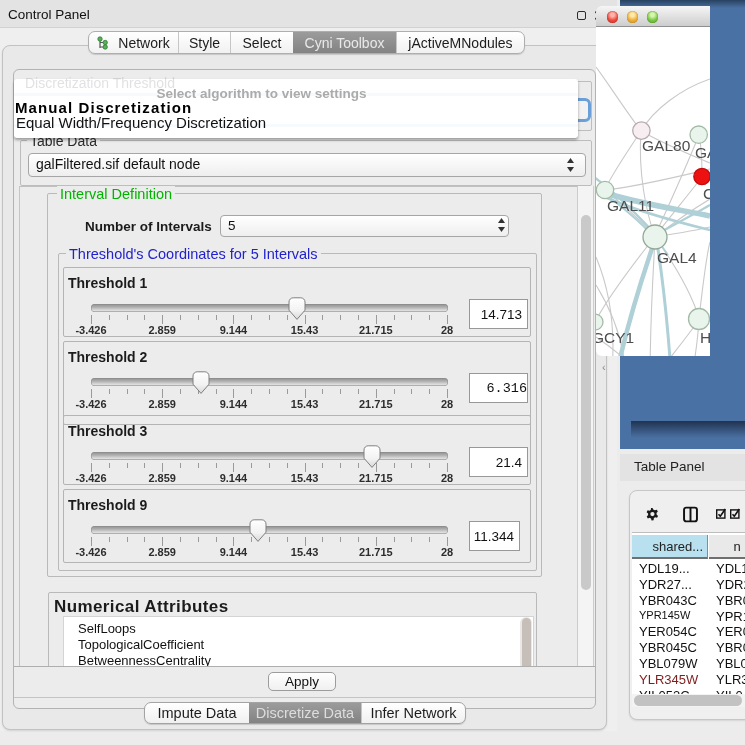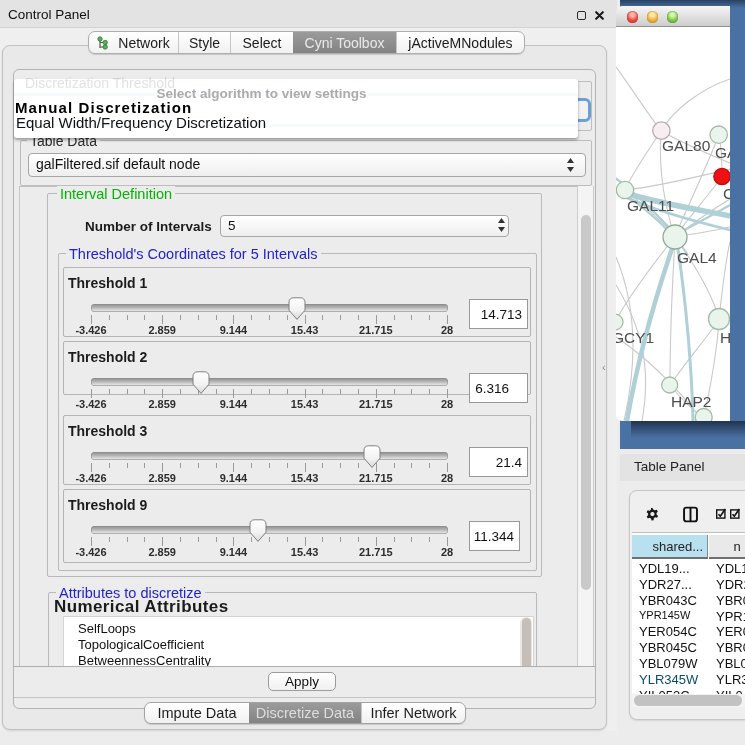--- a/index.html
+++ b/index.html
@@ -83,42 +83,42 @@
         <defs>
           <linearGradient id="tg0" x1="0" y1="0" x2="0" y2="1">
             <stop offset="0" stop-color="#ffffff"></stop>
             <stop offset="0.6" stop-color="#f2f2f2"></stop>
             <stop offset="1" stop-color="#d8d8d8"></stop>
           </linearGradient>
         </defs>
       </svg>
   <div class="abs" style="left:405px;top:31px;width:59px;height:30px;background:#fff;border:1px solid #989898;font-size:13.5px;color:#111;display:flex;align-items:center;justify-content:flex-end;padding-right:5px;">14.713</div>
 </div>
-<div class="abs tpanel" style="left:49px;top:155px;width:468px;height:54px;border:1px solid #b4b4b4;border-radius:2px;">
+<div class="abs tpanel" style="left:49px;top:155px;width:468px;height:84px;border:1px solid #b4b4b4;border-radius:2px;">
   <div class="abs" style="left:4px;top:7px;font-size:14px;font-weight:bold;color:#1b1b1b;">Threshold 2</div>
   <div class="abs" style="left:27px;top:36px;width:357px;height:8px;border-radius:4px;background:linear-gradient(180deg,#8d8d8d,#b5b5b5 45%,#dedede 80%,#cfcfcf);box-shadow:inset 0 0 0 0.5px #8a8a8a;"></div>
   <div class="abs" style="left:26.5px;top:47px;width:358px;height:5px;background:repeating-linear-gradient(90deg,#9a9a9a 0 1px,transparent 1px 17.8px);"></div>
   <div class="abs" style="left:26.5px;top:47px;width:358px;height:9px;background:repeating-linear-gradient(90deg,#9a9a9a 0 1px,transparent 1px 71.2px);"></div>
   <span class="abs" style="left:2.0px;top:56px;width:50px;text-align:center;font-size:11px;font-weight:bold;color:#2d2d2d;">-3.426</span>
   <span class="abs" style="left:73.2px;top:56px;width:50px;text-align:center;font-size:11px;font-weight:bold;color:#2d2d2d;">2.859</span>
   <span class="abs" style="left:144.4px;top:56px;width:50px;text-align:center;font-size:11px;font-weight:bold;color:#2d2d2d;">9.144</span>
   <span class="abs" style="left:215.6px;top:56px;width:50px;text-align:center;font-size:11px;font-weight:bold;color:#2d2d2d;">15.43</span>
   <span class="abs" style="left:286.8px;top:56px;width:50px;text-align:center;font-size:11px;font-weight:bold;color:#2d2d2d;">21.715</span>
   <span class="abs" style="left:358.0px;top:56px;width:50px;text-align:center;font-size:11px;font-weight:bold;color:#2d2d2d;">28</span>
   <svg class="abs" style="left:128.4px;top:29px;" width="18" height="24" viewBox="0 0 18 24">
         <path d="M1 5 A4.2 4.2 0 0 1 5.2 0.8 L12.8 0.8 A4.2 4.2 0 0 1 17 5 L17 13.2 L9 22.4 L1 13.2 Z" fill="url(#tg1)" stroke="#7f7f7f" stroke-width="1"></path>
         <defs>
           <linearGradient id="tg1" x1="0" y1="0" x2="0" y2="1">
             <stop offset="0" stop-color="#ffffff"></stop>
             <stop offset="0.6" stop-color="#f2f2f2"></stop>
             <stop offset="1" stop-color="#d8d8d8"></stop>
           </linearGradient>
         </defs>
       </svg>
-  <div class="abs" style="left:405px;top:31px;width:59px;height:30px;background:#fff;border:1px solid #989898;font-size:13.5px;color:#111;display:flex;align-items:center;justify-content:flex-end;padding-right:18px;">6.316</div>
+  <div class="abs" style="left:405px;top:31px;width:59px;height:30px;background:#fff;border:1px solid #989898;font-size:13.5px;color:#111;display:flex;align-items:center;justify-content:flex-end;padding-right:0;font-family:Liberation Mono, monospace;">6.316</div>
 </div>
 <div class="abs tpanel" style="left:49px;top:229px;width:468px;height:70px;border:1px solid #b4b4b4;border-radius:2px;">
   <div class="abs" style="left:4px;top:7px;font-size:14px;font-weight:bold;color:#1b1b1b;">Threshold 3</div>
   <div class="abs" style="left:27px;top:36px;width:357px;height:8px;border-radius:4px;background:linear-gradient(180deg,#8d8d8d,#b5b5b5 45%,#dedede 80%,#cfcfcf);box-shadow:inset 0 0 0 0.5px #8a8a8a;"></div>
   <div class="abs" style="left:26.5px;top:47px;width:358px;height:5px;background:repeating-linear-gradient(90deg,#9a9a9a 0 1px,transparent 1px 17.8px);"></div>
   <div class="abs" style="left:26.5px;top:47px;width:358px;height:9px;background:repeating-linear-gradient(90deg,#9a9a9a 0 1px,transparent 1px 71.2px);"></div>
   <span class="abs" style="left:2.0px;top:56px;width:50px;text-align:center;font-size:11px;font-weight:bold;color:#2d2d2d;">-3.426</span>
   <span class="abs" style="left:73.2px;top:56px;width:50px;text-align:center;font-size:11px;font-weight:bold;color:#2d2d2d;">2.859</span>
   <span class="abs" style="left:144.4px;top:56px;width:50px;text-align:center;font-size:11px;font-weight:bold;color:#2d2d2d;">9.144</span>
   <span class="abs" style="left:215.6px;top:56px;width:50px;text-align:center;font-size:11px;font-weight:bold;color:#2d2d2d;">15.43</span>
@@ -154,21 +154,20 @@
             <stop offset="0" stop-color="#ffffff"></stop>
             <stop offset="0.6" stop-color="#f2f2f2"></stop>
             <stop offset="1" stop-color="#d8d8d8"></stop>
           </linearGradient>
         </defs>
       </svg>
   <div class="abs" style="left:405px;top:31px;width:51px;height:30px;background:#fff;border:1px solid #989898;font-size:13.5px;color:#111;display:flex;align-items:center;justify-content:flex-end;padding-right:5px;">11.344</div>
 </div>
 
   <div class="abs" style="left:34px;top:406px;width:489px;height:120px;border:1px solid #b9b9b9;border-radius:2px;"></div>
-  <div class="abs" style="left:42px;top:399px;background:#ececec;padding:0 3px;font-size:14.5px;color:#2222cc;">Attributes to discretize</div>
   <div class="abs" style="left:40px;top:411px;font-size:17px;font-weight:bold;letter-spacing:0.4px;color:#1b1b1b;">Numerical Attributes</div>
   <div class="abs" style="left:49px;top:430px;width:471px;height:70px;background:#ffffff;border:1px solid #d4d4d4;"></div>
   <div class="abs" style="left:64px;top:435px;font-size:13px;color:#111;">SelfLoops</div>
   <div class="abs" style="left:64px;top:451px;font-size:13px;color:#111;">TopologicalCoefficient</div>
   <div class="abs" style="left:64px;top:467px;font-size:13px;color:#111;">BetweennessCentrality</div>
   <div class="abs" style="left:506px;top:431px;width:12px;height:68px;background:#ebe7e4;border-radius:6px;"></div>
   <div class="abs" style="left:507.5px;top:432px;width:9px;height:66px;background:#c6beb8;border-radius:5px;"></div>
 </div>
 
 <div class="abs" style="left:577px;top:186px;width:17px;height:480px;background:#f4f4f4;border-left:1px solid #cccccc;border-right:1px solid #cccccc;"></div>
@@ -191,21 +190,21 @@
 <div class="abs" style="left:15px;top:98.5px;font-size:15px;font-weight:bold;letter-spacing:1.1px;color:#000;">Manual Discretization</div>
 <div class="abs" style="left:16px;top:113.5px;font-size:15px;color:#111;">Equal Width/Frequency Discretization</div>
 
 <div class="abs" style="left:602px;top:361px;font-size:11px;color:#8a8a8a;">‹</div>
 
 <div class="abs" style="left:620px;top:0;width:125px;height:449px;background:#4a71a3;"></div>
 <div class="abs" style="left:620px;top:0;width:125px;height:8px;background:linear-gradient(180deg,#28415f,#4a71a3);"></div>
 
 <div class="abs" style="left:631px;top:421px;width:114px;height:17px;background:linear-gradient(180deg,rgba(10,18,35,0.65),rgba(10,18,35,0.0));"></div>
 
-<div class="abs" style="left:616px;top:6px;width:114px;height:415px;border-radius:6px 0 0 6px;overflow:hidden;text-decoration:underline;">
+<div class="abs" style="left:596px;top:6px;width:114px;height:350px;border-radius:6px 0 0 6px;overflow:hidden;text-decoration:underline;">
   <div style="height:21px;background:linear-gradient(180deg,#f6f6f6,#cdcdcd);border-bottom:1px solid #8f8f8f;position:relative;">
     <div style="position:absolute;left:10.5px;top:5px;width:11.5px;height:11.5px;border-radius:50%;background:radial-gradient(circle at 50% 32%,#ffb3ab 0 18%,#ee4b40 55%,#c92c22 100%);box-shadow:inset 0 0 1px rgba(100,0,0,0.8);"></div>
     <div style="position:absolute;left:30.5px;top:5px;width:11.5px;height:11.5px;border-radius:50%;background:radial-gradient(circle at 50% 32%,#ffe9a8 0 18%,#eeb03c 55%,#cf8f1e 100%);box-shadow:inset 0 0 1px rgba(120,80,0,0.8);"></div>
     <div style="position:absolute;left:50.5px;top:5px;width:11.5px;height:11.5px;border-radius:50%;background:radial-gradient(circle at 50% 32%,#d6f5b0 0 18%,#7cc944 55%,#56a32a 100%);box-shadow:inset 0 0 1px rgba(30,90,0,0.8);"></div>
   </div>
   <div style="height:394px;background:#ffffff;position:relative;">
     <svg width="114" height="394" viewBox="0 0 114 394" style="position:absolute;left:0;top:0;">
 <g fill="none" stroke="#c9c9c9" stroke-width="1.1">
 <path d="M114 52 C 85 62 58 82 45 104"></path>
 <path d="M45 104 C 42 145 50 185 59 210"></path>
@@ -296,19 +295,19 @@
 <div class="abs" style="left:639px;top:592.6px;font-size:13px;color:#111;">YBR043C</div>
 <div class="abs" style="left:716px;top:592.6px;font-size:13px;color:#111;">YBR0</div>
 <div class="abs" style="left:639px;top:608.5px;font-size:11px;color:#111;">YPR145W</div>
 <div class="abs" style="left:716px;top:608.5px;font-size:13px;color:#111;">YPR1</div>
 <div class="abs" style="left:639px;top:624.4px;font-size:13px;color:#111;">YER054C</div>
 <div class="abs" style="left:716px;top:624.4px;font-size:13px;color:#111;">YER0</div>
 <div class="abs" style="left:639px;top:640.2px;font-size:13px;color:#111;">YBR045C</div>
 <div class="abs" style="left:716px;top:640.2px;font-size:13px;color:#111;">YBR0</div>
 <div class="abs" style="left:639px;top:656.1px;font-size:13px;color:#111;">YBL079W</div>
 <div class="abs" style="left:716px;top:656.1px;font-size:13px;color:#111;">YBL0</div>
-<div class="abs" style="left:639px;top:672.0px;font-size:13px;color:#0c4a6e;">YLR345W</div>
+<div class="abs" style="left:639px;top:672.0px;font-size:13px;color:#7f1d1d;">YLR345W</div>
 <div class="abs" style="left:716px;top:672.0px;font-size:13px;color:#111;">YLR3</div>
 <div class="abs" style="left:639px;top:687.9px;font-size:13px;color:#111;">YIL053C</div>
 <div class="abs" style="left:716px;top:687.9px;font-size:13px;color:#111;">YIL0</div>
 
 <div class="abs" style="left:632px;top:694px;width:113px;height:13px;background:#f3f3f3;"></div>
 <div class="abs" style="left:634px;top:695px;width:108px;height:11px;background:#c2c2c2;border-radius:5.5px;"></div>
 
 </body></html>

